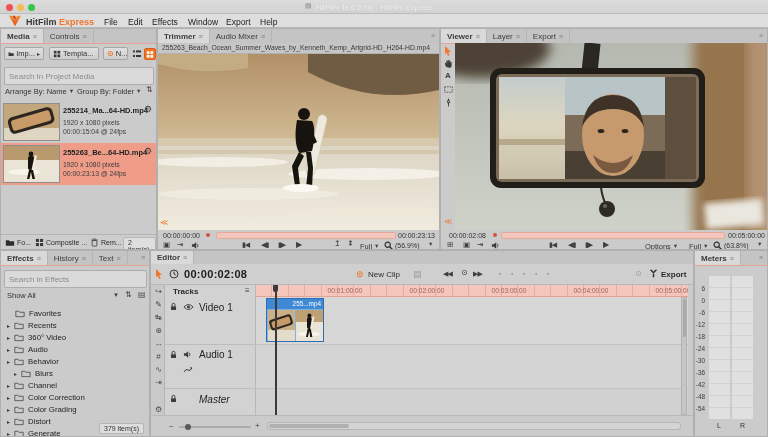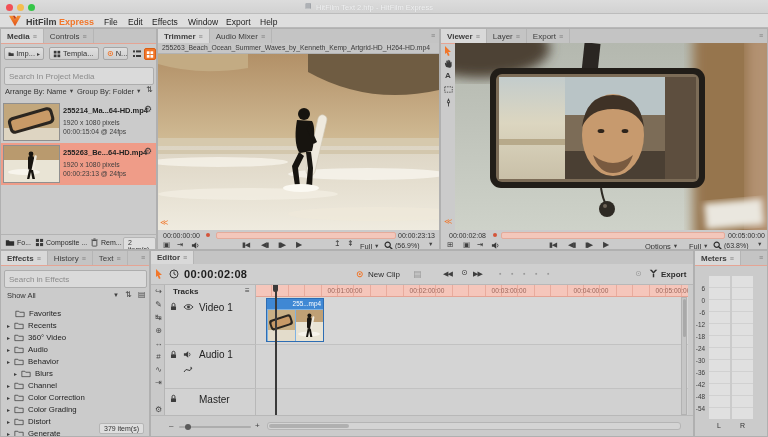--- a/index.html
+++ b/index.html
@@ -616,21 +616,21 @@
             <use href="#i-lock"></use>
           </svg>
         <svg class="abs ic" style="left:18px;top:5px;color:#3c3c3c" width="9" height="9" viewBox="0 0 10 10">
             <use href="#i-speaker"></use>
           </svg>
         <span class="abs trackname" style="left:34px;top:4px;">Audio 1</span>
         <svg class="abs ic" style="left:18px;top:20px;color:#3c3c3c" width="10" height="10" viewBox="0 0 10 10">
             <use href="#i-sync"></use>
           </svg>
       </div>
-      <div class="abs" style="left:0;top:104px;width:91px;height:26px;box-sizing:border-box;">
+      <div class="abs" style="left:0;top:104px;width:91px;height:26px;box-sizing:border-box;font-style:italic;">
         <svg class="abs ic" style="left:4px;top:5px;color:#3c3c3c" width="9" height="9" viewBox="0 0 10 10">
             <use href="#i-lock"></use>
           </svg>
         <span class="abs trackname" style="left:34px;top:5px;">Master</span>
       </div>
     </div>
 
     <div class="abs" style="left:105px;top:34px;width:432px;height:130px;background:#d7d7d7;overflow:hidden;">
       <div class="abs" style="left:0;top:0;width:432px;height:12px;background:#f5c6bb;border-bottom:1px solid #e3a394;box-sizing:border-box;background-image:repeating-linear-gradient(90deg,transparent 0,transparent 15.4px,#e8ab9d 15.4px,#e8ab9d 16.4px);overflow:hidden;">
         <span class="rulerlbl" style="left:89px;">00:01:00:00</span>

